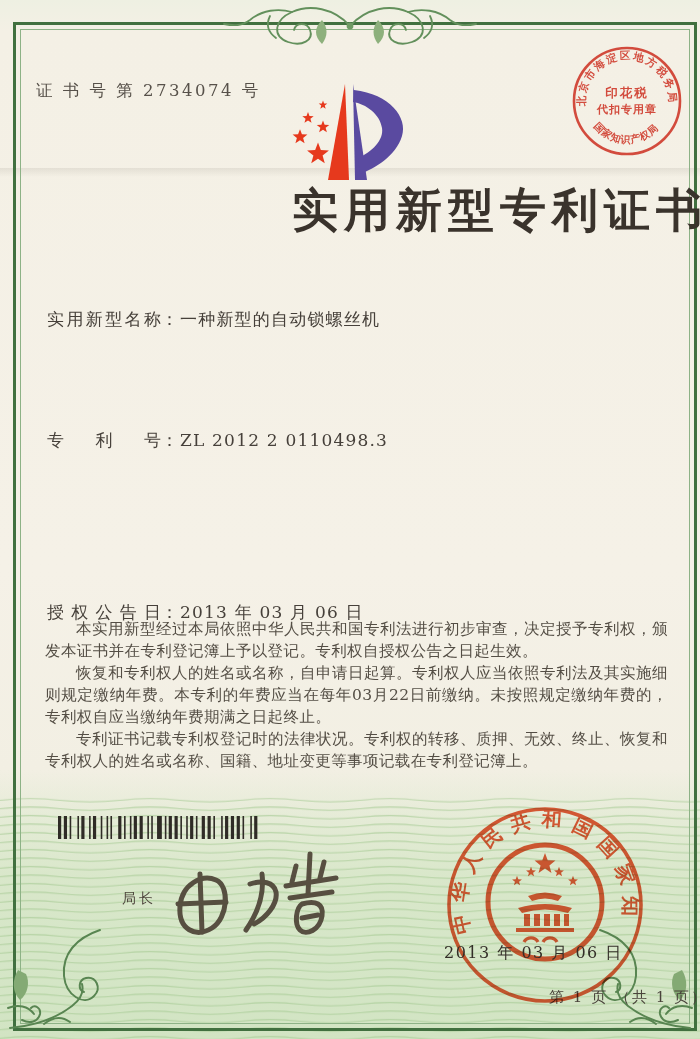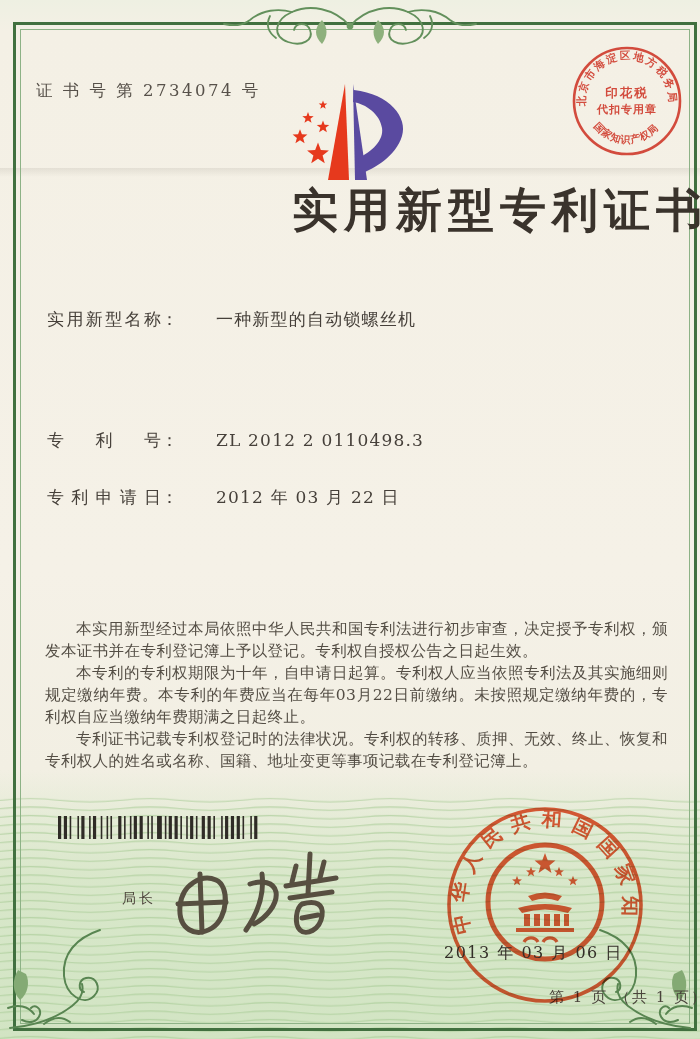--- a/index.html
+++ b/index.html
@@ -20,21 +20,21 @@
   .ornament{position:absolute;z-index:3;}
   
   .cert-no{position:absolute;left:36px;top:80px;z-index:5;font-size:16.5px;letter-spacing:2.5px;color:#57514a;}
   .logo{position:absolute;left:270px;top:74px;z-index:5;}
   .doc-title{position:absolute;left:0;right:0;top:180px;z-index:5;text-align:right;
     font-size:46px;font-weight:700;letter-spacing:6px;color:#3a332c;}
   
   .field-row{position:absolute;left:47px;z-index:5;font-size:17px;white-space:nowrap;color:#46403a;}
   .field-label{display:inline-block;width:114px;text-align:justify;text-align-last:justify;letter-spacing:0;margin-top:16px;}
   .field-colon{display:inline-block;margin-right:2px;}
-  .field-value{letter-spacing:1.2px;margin-left:36px;}
+  .field-value{letter-spacing:1.2px;}
   .fr1{top:292px}.fr2{top:352px}.fr3{top:413px}.fr4{top:470px}.fr5{top:527px}.fr6{top:585px}
   .redact-box{display:inline-block;height:20px;background:#fdfdfb;vertical-align:-4px;
     box-shadow:0 0 7px 5px rgba(253,253,250,.95);border-radius:2px;margin-right:10px;}
   
   .body-text{position:absolute;left:45px;right:40px;top:618px;z-index:5;
     font-size:15.5px;line-height:22px;color:#544e45;text-align:justify;}
   .body-text p{margin:0;text-indent:2em;letter-spacing:.4px;}
   
   .barcode{position:absolute;left:58px;top:816px;z-index:5;}
   
@@ -141,27 +141,27 @@
   </svg>
 
   <div class="doc-title">实用新型专利证书</div>
 
   <div class="field-row fr1">
     <span class="field-label">实用新型名称</span><span class="field-colon">：</span><span class="field-value">一种新型的自动锁螺丝机</span>
   </div>
   <div class="field-row fr3">
     <span class="field-label">专利号</span><span class="field-colon">：</span><span class="field-value">ZL 2012 2 0110498.3</span>
   </div>
-  <div class="field-row fr4">
-    <span class="field-label">专利申请日</span><span class="field-colon">：</span><span class="field-value">2012 年 03 月 22 日</span>
+  <div class="field-row fr6">
+    <span class="field-label">授权公告日</span><span class="field-colon">：</span><span class="field-value">2013 年 03 月 06 日</span>
   </div>
 
   <div class="body-text">
     <p>本实用新型经过本局依照中华人民共和国专利法进行初步审查，决定授予专利权，颁发本证书并在专利登记簿上予以登记。专利权自授权公告之日起生效。</p>
-    <p>本专利的专利权期限为十年，自申请日起算。专利权人应当依照专利法及其实施细则规定缴纳年费。本专利的年费应当在每年03月22日前缴纳。未按照规定缴纳年费的，专利权自应当缴纳年费期满之日起终止。</p>
+    <p>恢复和专利权人的姓名或名称，自申请日起算。专利权人应当依照专利法及其实施细则规定缴纳年费。本专利的年费应当在每年03月22日前缴纳。未按照规定缴纳年费的，专利权自应当缴纳年费期满之日起终止。</p>
     <p>专利证书记载专利权登记时的法律状况。专利权的转移、质押、无效、终止、恢复和专利权人的姓名或名称、国籍、地址变更等事项记载在专利登记簿上。</p>
   </div>
 
   <svg class="barcode" width="202" height="23" viewBox="0 0 202 23">
       <rect x="0.00" y="0" width="3.19" height="23" fill="#2f2b26"></rect>
       <rect x="5.83" y="0" width="3.19" height="23" fill="#2f2b26"></rect>
       <rect x="11.65" y="0" width="1.59" height="23" fill="#2f2b26"></rect>
       <rect x="19.42" y="0" width="1.59" height="23" fill="#2f2b26"></rect>
       <rect x="23.31" y="0" width="3.19" height="23" fill="#2f2b26"></rect>
       <rect x="31.08" y="0" width="1.59" height="23" fill="#2f2b26"></rect>

